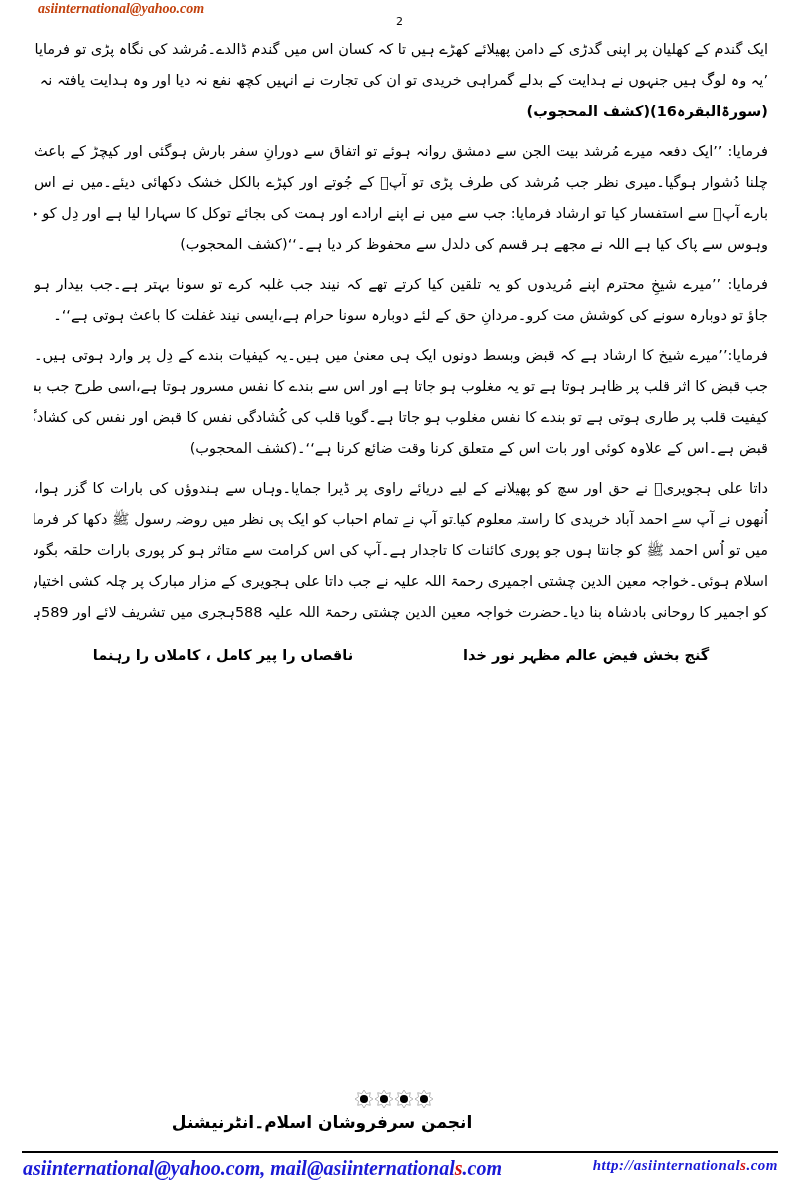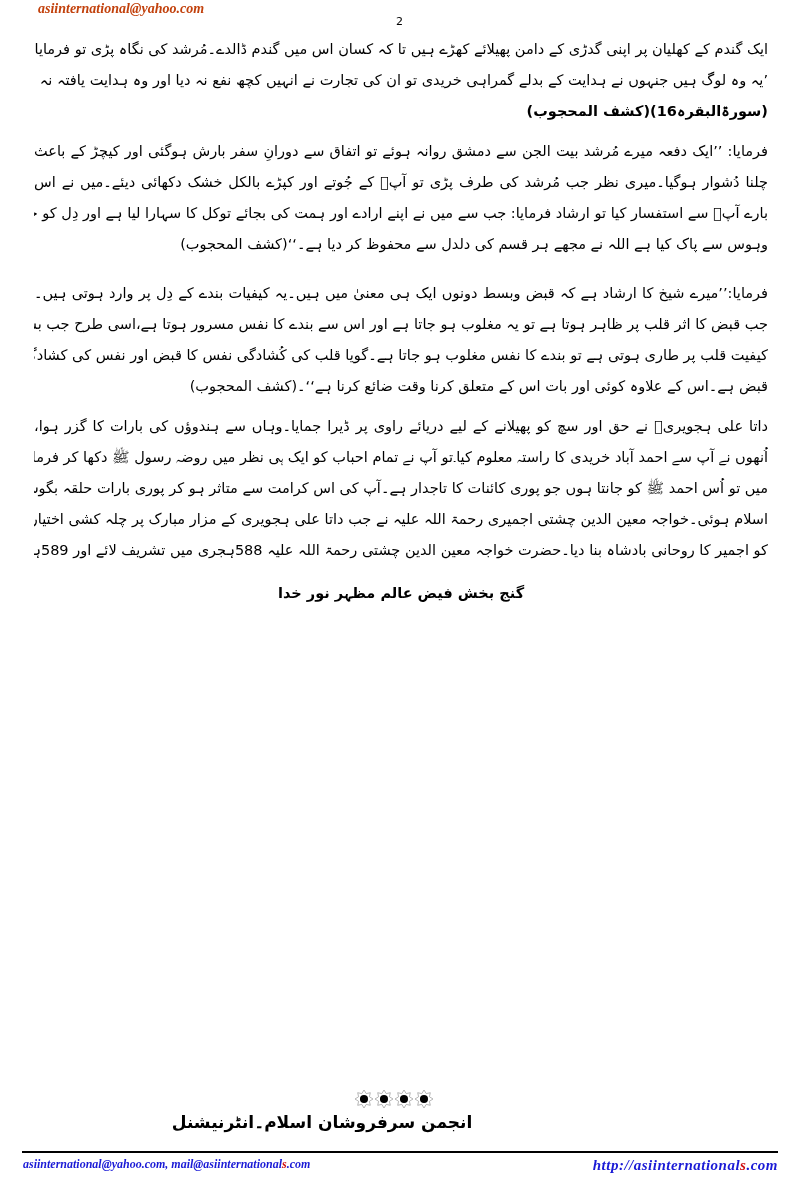--- a/index.html
+++ b/index.html
@@ -9,21 +9,21 @@
     .content { position: absolute; left: 34px; top: 34px; width: 734px; direction: rtl; text-align: justify; font-family: "DejaVu Sans", sans-serif; font-size: 14.5px; }
     .line { height: 31px; line-height: 31px; white-space: nowrap; overflow: hidden; text-align-last: justify; }
     .line.last { text-align-last: right; }
     .gap { height: 9px; }
     .ref { font-weight: bold; }
     .poem { display: flex; direction: rtl; justify-content: center; gap: 110px; height: 36px; line-height: 36px; font-weight: bold; font-size: 14.5px; }
     .ornaments { position: absolute; left: 355px; top: 1090px; display: flex; gap: 2px; }
     .orn { width: 18px; height: 18px; }
     .org-name { position: absolute; left: 0; width: 644px; top: 1112px; text-align: center; direction: rtl; font-family: "DejaVu Sans", sans-serif; font-weight: bold; font-size: 17px; }
     .footer-rule { position: absolute; left: 22px; width: 756px; top: 1151px; height: 0; border-top: 2px solid #000; }
-    .footer-left { position: absolute; left: 23px; top: 1157px; font-family: "Liberation Serif", serif; font-style: italic; font-weight: bold; font-size: 12px; color: #1a1ad6; }
+    .footer-left { position: absolute; left: 23px; top: 1157px; font-family: "Liberation Serif", serif; font-style: italic; font-weight: bold; font-size: 20px; color: #1a1ad6; }
     .footer-right { position: absolute; right: 22px; top: 1157px; font-family: "Liberation Serif", serif; font-style: italic; font-weight: bold; font-size: 15px; letter-spacing: 0.5px; color: #1a1ad6; }
     .accent { color: #d01010; }
   </style>
 </head>
 <body>
 
 <div class="top-email">asiinternational@yahoo.com</div>
 <div class="page-num">2</div>
 
 <div class="content">
@@ -36,20 +36,24 @@
   <div class="gap"></div>
 
   <div>
     <div class="line">فرمایا: ’’ایک دفعہ میرے مُرشد بیت الجن سے دمشق روانہ ہوئے تو اتفاق سے دورانِ سفر بارش ہوگئی اور کیچڑ کے باعث</div>
     <div class="line">چلنا دُشوار ہوگیا۔میری نظر جب مُرشد کی طرف پڑی تو آپؒ کے جُوتے اور کپڑے بالکل خشک دکھائی دیئے۔میں نے اس</div>
     <div class="line">بارے آپؒ سے استفسار کیا تو ارشاد فرمایا: جب سے میں نے اپنے ارادے اور ہمت کی بجائے توکل کا سہارا لیا ہے اور دِل کو حرص</div>
     <div class="line last">وہوس سے پاک کیا ہے اللہ نے مجھے ہر قسم کی دلدل سے محفوظ کر دیا ہے۔‘‘(کشف المحجوب)</div>
   </div>
   <div class="gap"></div>
 
+  <div>
+    <div class="line">فرمایا: ’’میرے شیخِ محترم اپنے مُریدوں کو یہ تلقین کیا کرتے تھے کہ نیند جب غلبہ کرے تو سونا بہتر ہے۔جب بیدار ہو</div>
+    <div class="line last">جاؤ تو دوبارہ سونے کی کوشش مت کرو۔مردانِ حق کے لئے دوبارہ سونا حرام ہے،ایسی نیند غفلت کا باعث ہوتی ہے‘‘۔</div>
+  </div>
   <div class="gap"></div>
 
   <div>
     <div class="line">فرمایا:’’میرے شیخ کا ارشاد ہے کہ قبض وبسط دونوں ایک ہی معنیٰ میں ہیں۔یہ کیفیات بندے کے دِل پر وارد ہوتی ہیں۔</div>
     <div class="line">جب قبض کا اثر قلب پر ظاہر ہوتا ہے تو یہ مغلوب ہو جاتا ہے اور اس سے بندے کا نفس مسرور ہوتا ہے،اسی طرح جب بسط کی</div>
     <div class="line">کیفیت قلب پر طاری ہوتی ہے تو بندے کا نفس مغلوب ہو جاتا ہے۔گویا قلب کی کُشادگی نفس کا قبض اور نفس کی کشادگی قلب کا</div>
     <div class="line last">قبض ہے۔اس کے علاوہ کوئی اور بات اس کے متعلق کرنا وقت ضائع کرنا ہے‘‘۔(کشف المحجوب)</div>
   </div>
   <div class="gap"></div>
 
@@ -57,20 +61,21 @@
     <div class="line">داتا علی ہجویریؒ نے حق اور سچ کو پھیلانے کے لیے دریائے راوی پر ڈیرا جمایا۔وہاں سے ہندوؤں کی بارات کا گزر ہوا،</div>
     <div class="line">اُنھوں نے آپ سے احمد آباد خریدی کا راستہ معلوم کیا۔تو آپ نے تمام احباب کو ایک ہی نظر میں روضہ رسول ﷺ دکھا کر فرمایا</div>
     <div class="line">میں تو اُس احمد ﷺ کو جانتا ہوں جو پوری کائنات کا تاجدار ہے۔آپ کی اس کرامت سے متاثر ہو کر پوری بارات حلقہ بگوش</div>
     <div class="line">اسلام ہوئی۔خواجہ معین الدین چشتی اجمیری رحمۃ اللہ علیہ نے جب داتا علی ہجویری کے مزار مبارک پر چلہ کشی اختیار کی تو آپ نے اُن</div>
     <div class="line">کو اجمیر کا روحانی بادشاہ بنا دیا۔حضرت خواجہ معین الدین چشتی رحمۃ اللہ علیہ 588ہجری میں تشریف لائے اور 589ہجری میں</div>
   </div>
   <div class="gap"></div>
 
   <div class="poem">
     <span>گنج بخش فیض عالم مظہر نور خدا</span>
+    <span>ناقصاں را پیر کامل ، کاملاں را رہنما</span>
   </div>
 
 </div>
 
 <div class="ornaments">
   <svg class="orn" viewBox="0 0 20 20">
       <polygon points="10,0 12.5,4 17,3 16,7.5 20,10 16,12.5 17,17 12.5,16 10,20 7.5,16 3,17 4,12.5 0,10 4,7.5 3,3 7.5,4" fill="#fff" stroke="#999" stroke-width="0.8"></polygon>
       <circle cx="10" cy="10" r="4.5" fill="#000"></circle>
     </svg>
   <svg class="orn" viewBox="0 0 20 20">

